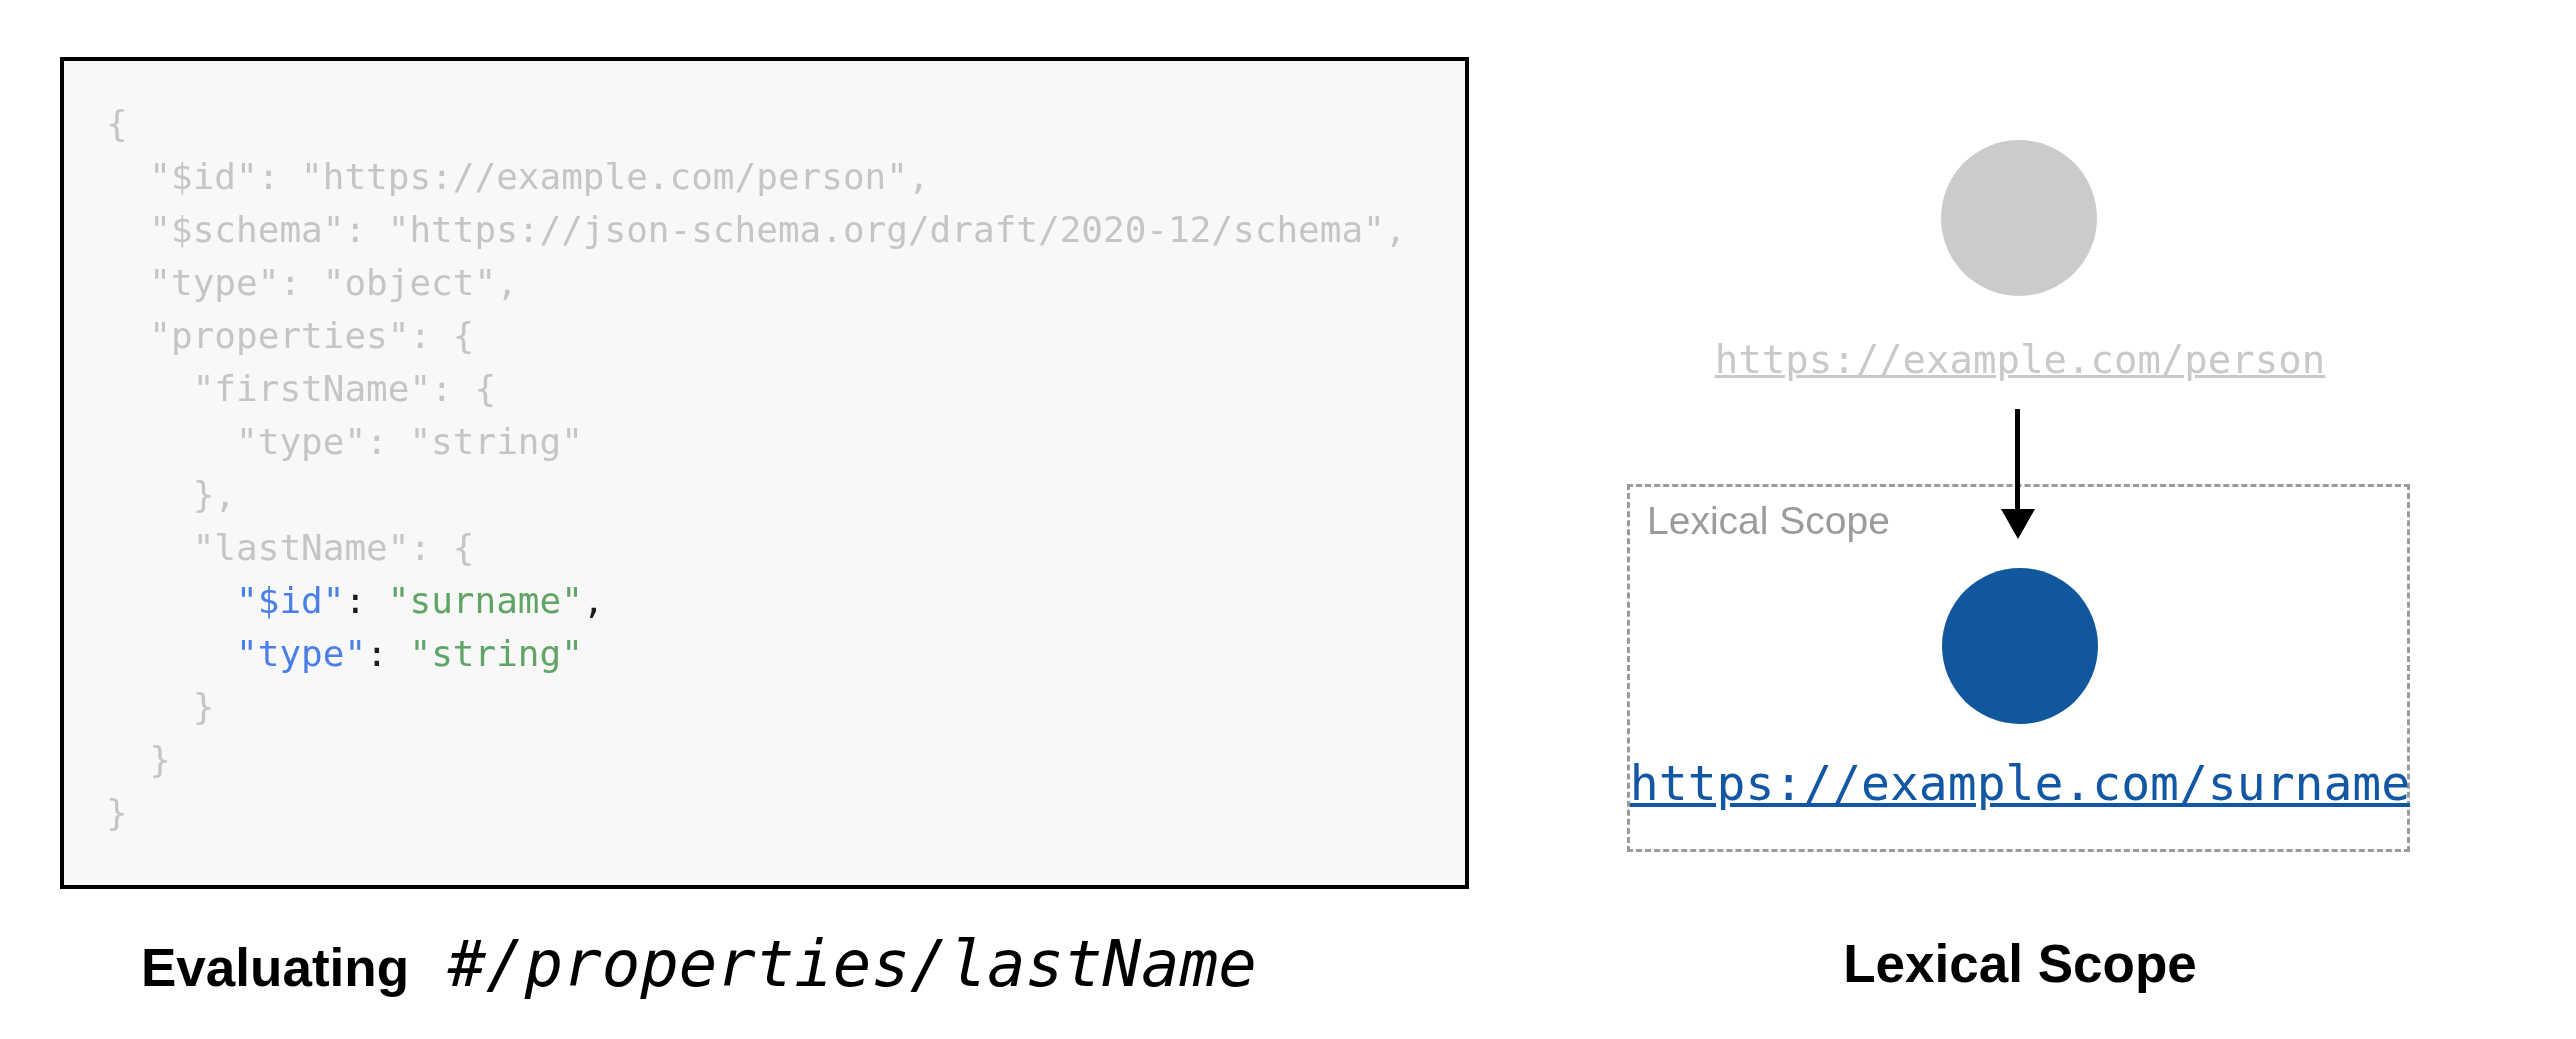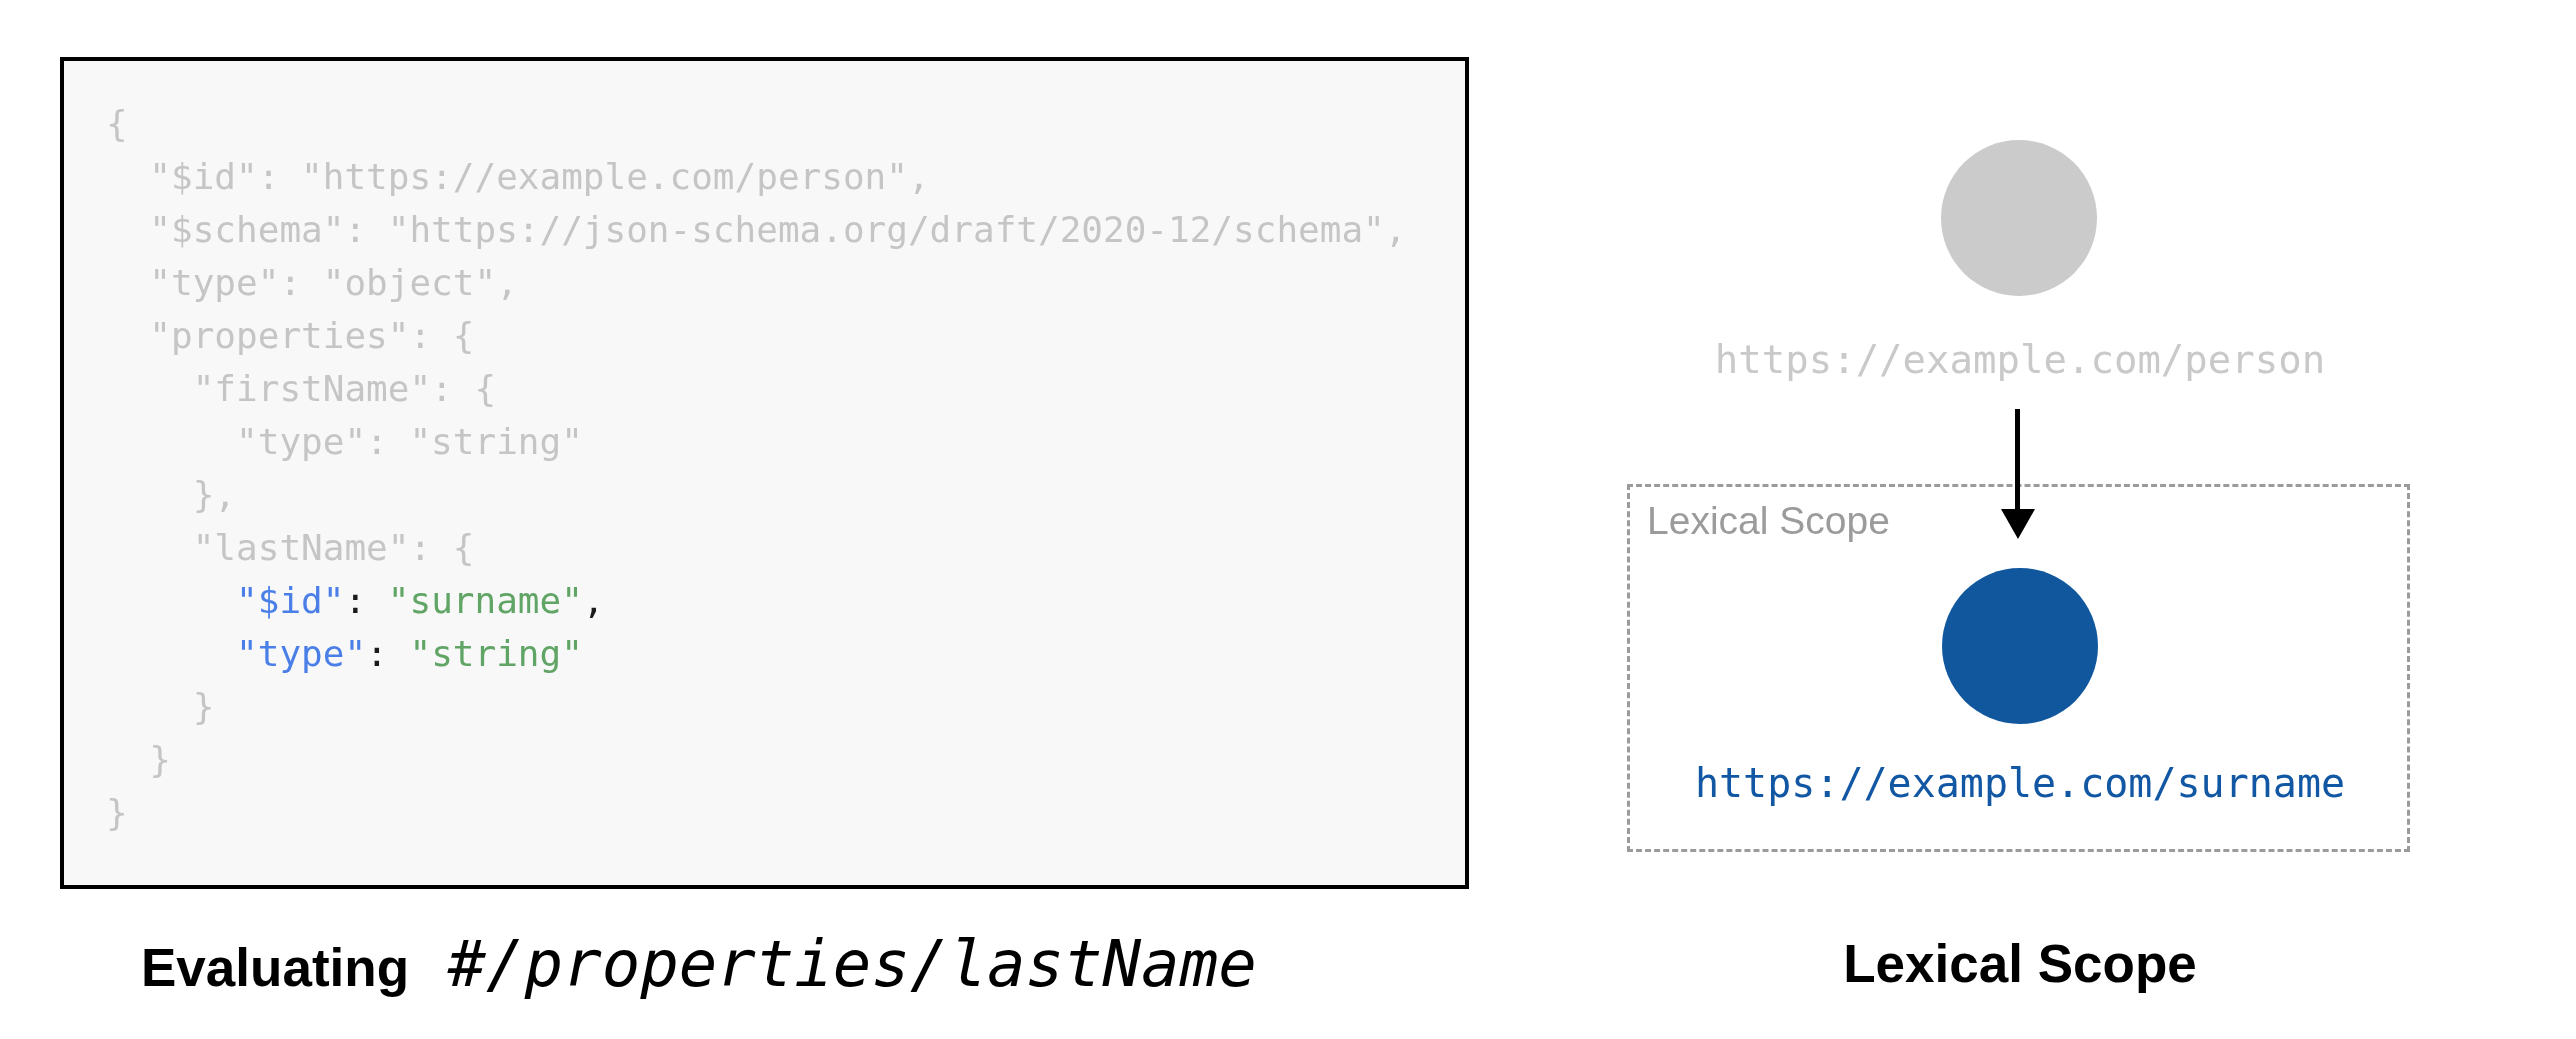--- a/index.html
+++ b/index.html
@@ -45,24 +45,24 @@
     font-family:"DejaVu Sans Mono", monospace; font-size:64px;font-style:italic;
   }
 
   
   .node{position:absolute; width:156px; height:156px; border-radius:50%;}
   .node-parent{left:1941px; top:140px; background:var(--gray-node);}
   .node-child{left:1942px; top:568px; background:var(--blue-node); z-index:3;}
 
   .uri-label{
     position:absolute; left:1627px; width:786px; text-align:center;
-    font-family:"DejaVu Sans Mono", monospace; white-space:nowrap;
+    font-family:"DejaVu Sans Mono", monospace; white-space:nowrap;text-decoration:underline;
   }
   .uri-parent{top:336px; font-size:39px; line-height:47px; color:var(--gray-label);}
-  .uri-child{top:759px; font-size:40px; line-height:49px; color:var(--blue-label); z-index:3;}
+  .uri-child{top:759px; font-size:48px; line-height:49px; color:var(--blue-label); z-index:3;}
 
   .arrow{position:absolute; z-index:4;}
   .arrow-shaft{position:absolute; left:2015px; top:409px; width:5.2px; height:101px; background:#000;}
   .arrow-head{
     position:absolute; left:2001px; top:509px; width:0; height:0;
     border-left:17px solid transparent; border-right:17px solid transparent;
     border-top:30px solid #000;
   }
 
   .scope-box{

